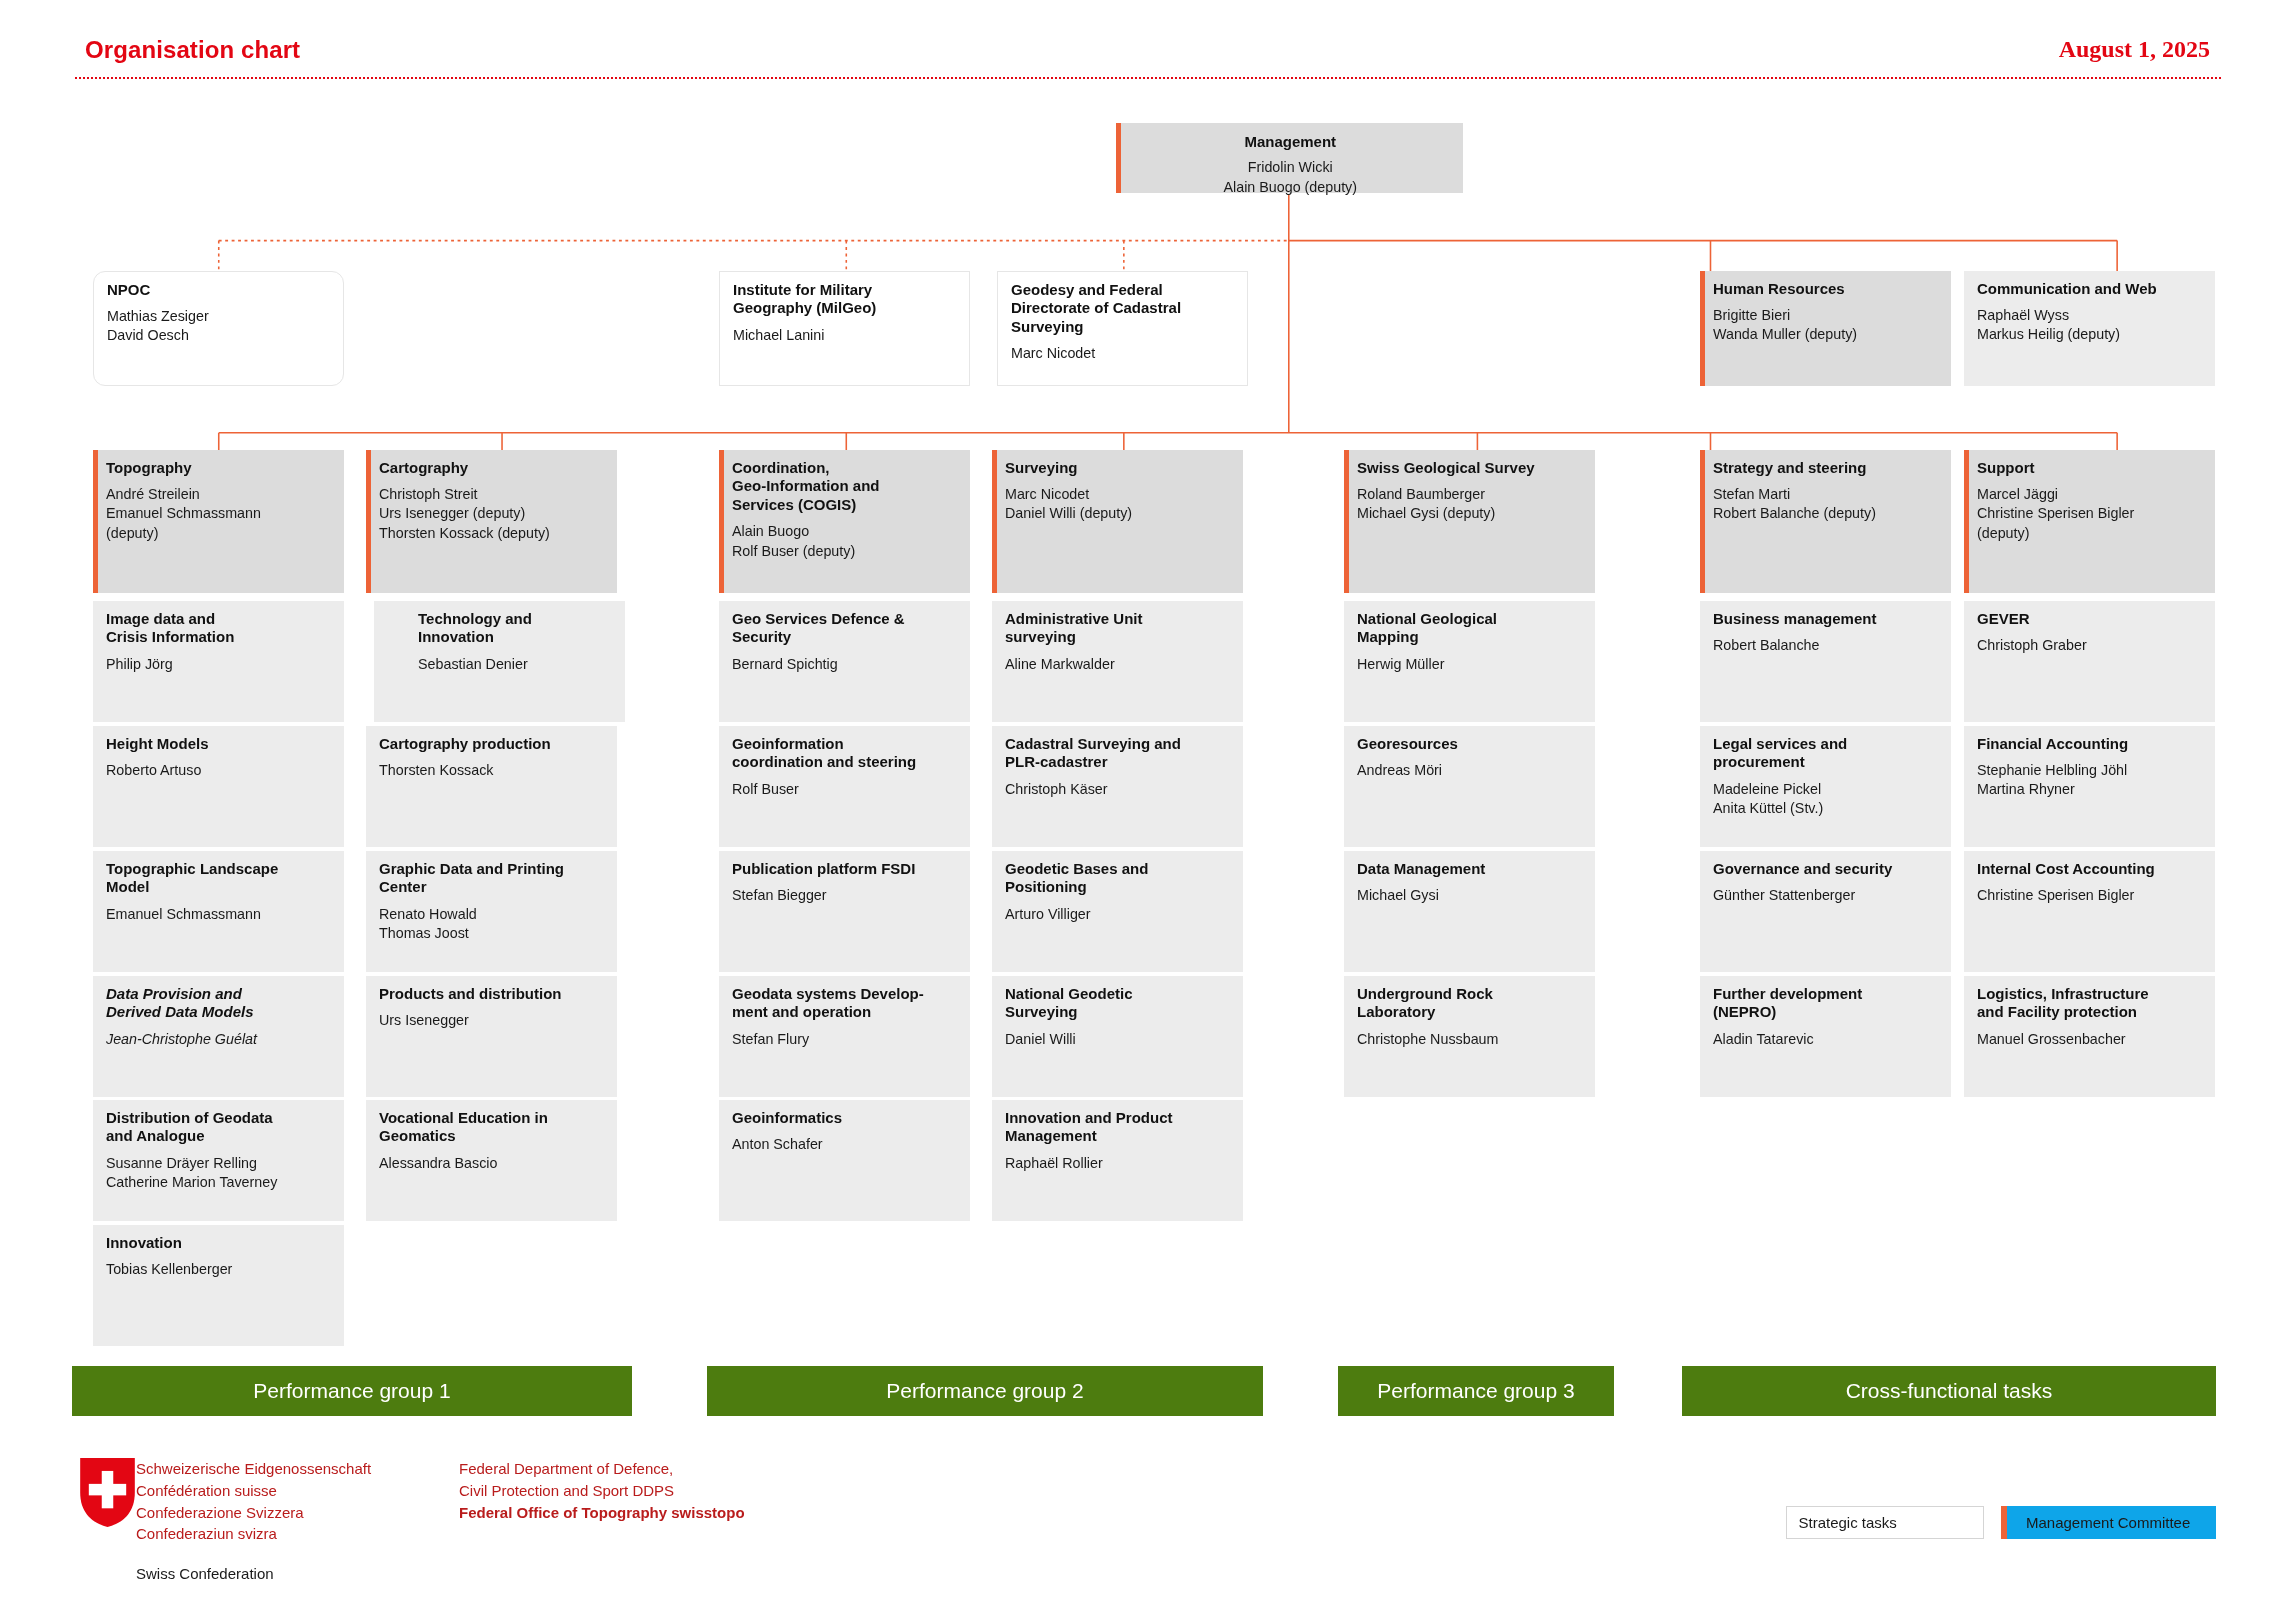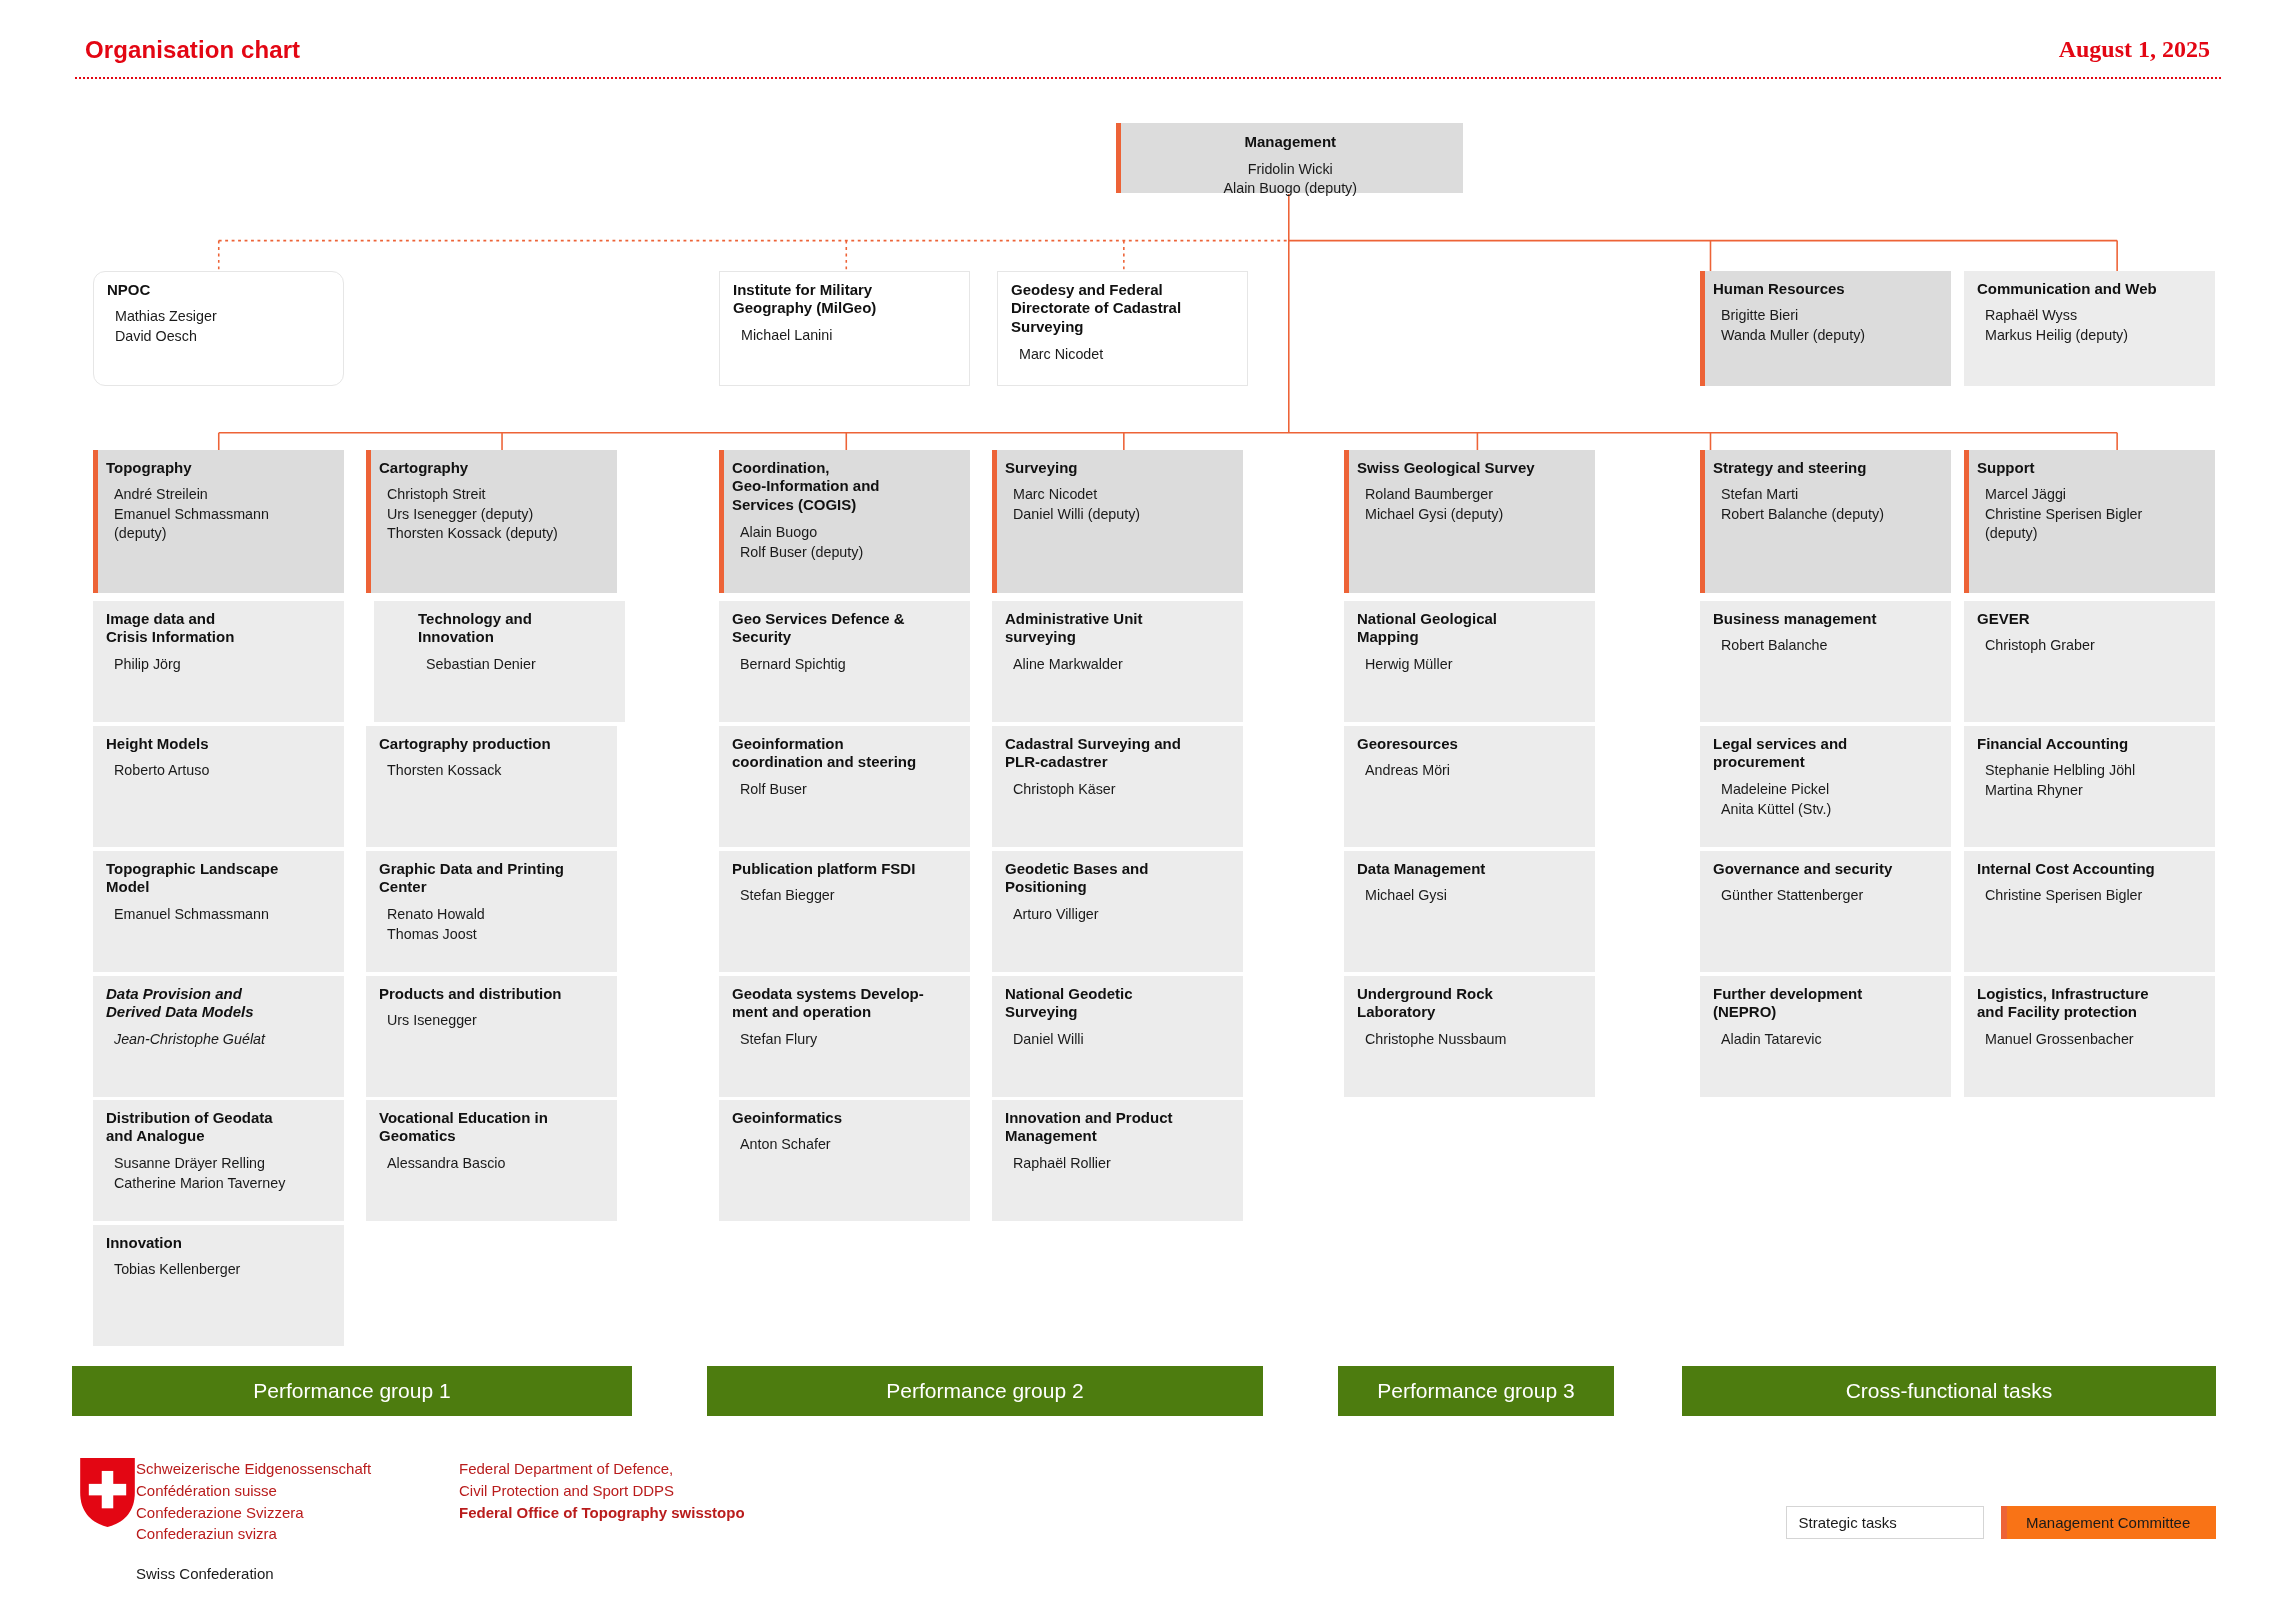--- a/index.html
+++ b/index.html
@@ -41,21 +41,21 @@
   .box.white  { background:#ffffff; border:0.7px solid #e6e6e6; }
   .box .bar {
     position:absolute; left:0; top:0; width:5px; height:100%;
     background:#ed6337;
   }
   .box h3 {
     margin:0 0 7.2px 0;
     font-size:15px; font-weight:bold; color:#111; line-height:1.26;
   }
   .box p {
-    margin:8px; font-size:14.3px; color:#1a1a1a; line-height:1.36; font-weight:normal;
+    margin:0; font-size:14.3px; color:#1a1a1a; line-height:1.36; font-weight:normal;
   }
   .box.center { text-align:center; }
   .box.center h3 { margin-bottom:6.5px; }
 
   
   #mgmt { left:1116px; top:123px; width:347px; height:70px; padding-top:10px; }
 
   
   .row2 { top:271px; height:115px; }
 
@@ -83,21 +83,21 @@
   #logo-swiss { position:absolute; left:136px; top:1565px; font-size:15px; color:#1a1a1a; }
   .bold-line { font-weight:bold; }
 
   
   #legend { position:absolute; left:1786px; top:1506px; height:33px; }
   .legend-item {
     position:absolute; top:0; height:33px; font-size:15px; color:#1a1a1a;
     display:flex; align-items:center; padding-left:11.5px;
   }
   #legend-strategic { left:0; width:198px; background:#ffffff; border:0.7px solid #d5d5d5; }
-  #legend-mgmt { left:215px; width:215px; background:#f97316;padding-left:25px; }
+  #legend-mgmt { left:215px; width:215px; background:#0ea5e9;padding-left:25px; }
   #legend-mgmt .bar {
     position:absolute; left:0; top:0; width:5.7px; height:100%; background:#ed6337;
   }
 </style>
 </head>
 <body>
 
 <div id="header">
   <div id="title">Organisation chart</div>
   <div id="date">August 1, 2025</div>

